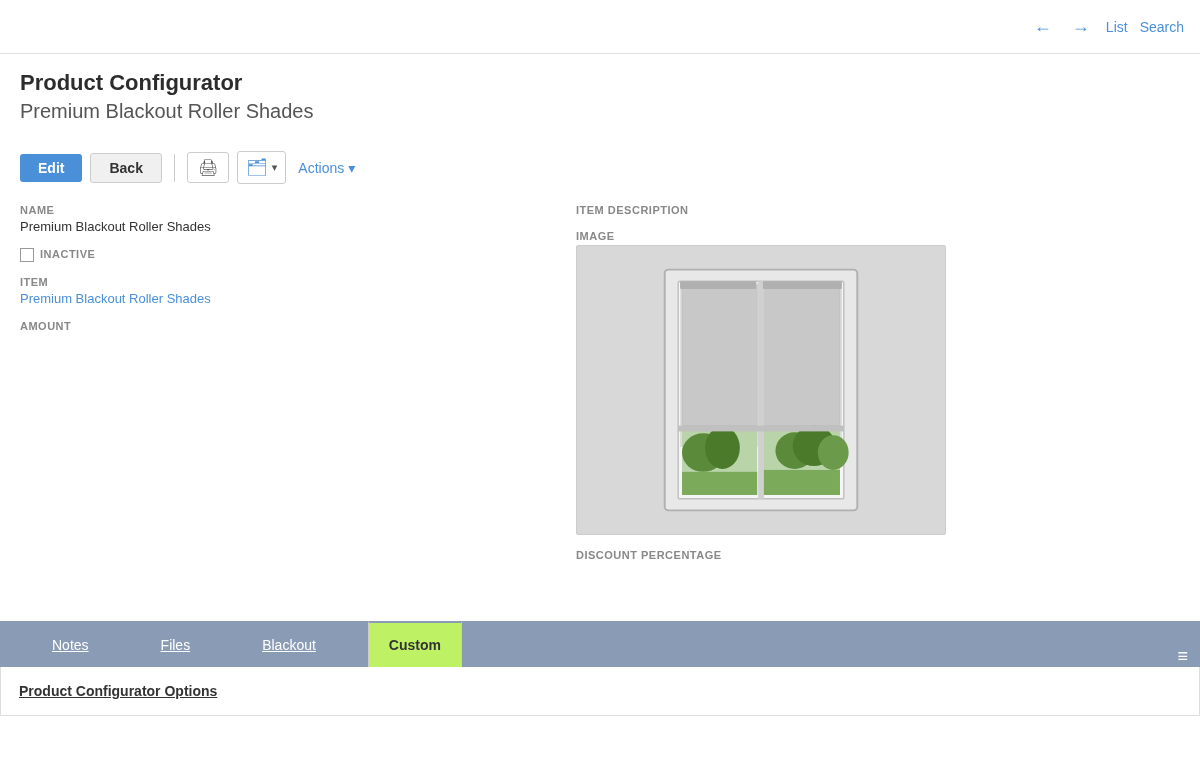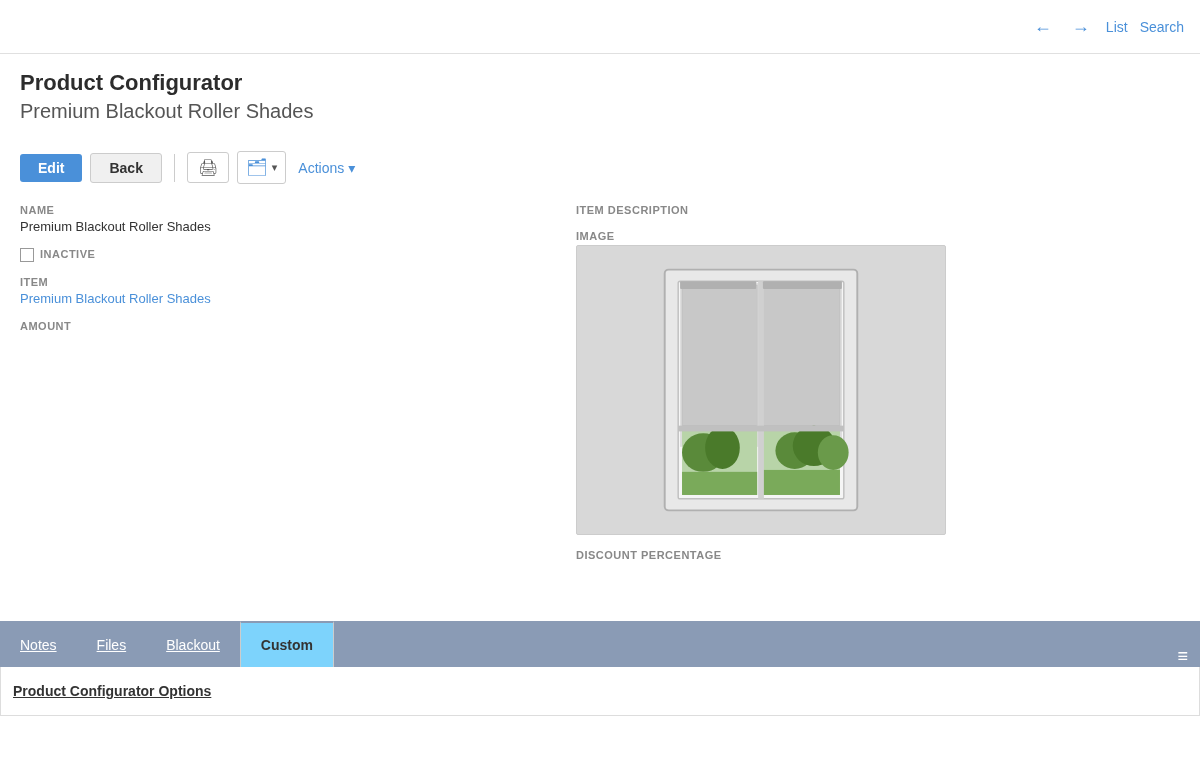--- a/index.html
+++ b/index.html
@@ -222,23 +222,24 @@
     }
     .tab-item {
       padding: 10px 20px;
       font-size: 14px;
       color: #fff;
       cursor: pointer;
       text-decoration: underline;
       height: 44px;
       display: flex;
       align-items: center;
+      margin-left: 32px;
     }
     .tab-item.active {
-      background: #7dd3fc;
+      background: #bef264;
       color: #333;
       font-weight: bold;
       text-decoration: none;
       border-top: 2px solid #8a9bb5;
       border-left: 1px solid #ccc;
       border-right: 1px solid #ccc;
       height: 46px;
       margin-top: -2px;
     }
     .tab-menu-btn {
@@ -248,21 +249,21 @@
       padding: 0 12px;
       cursor: pointer;
       color: #fff;
       font-size: 18px;
     }
 
     .tab-content {
       background: #fff;
       border: 1px solid #ddd;
       border-top: none;
-      padding: 10px 12px;
+      padding: 10px 18px;
     }
     .tab-section-header {
       font-size: 14px;
       font-weight: bold;
       text-decoration: underline;
       color: #333;
       padding: 6px 0;
     }
   </style>
 </head>

